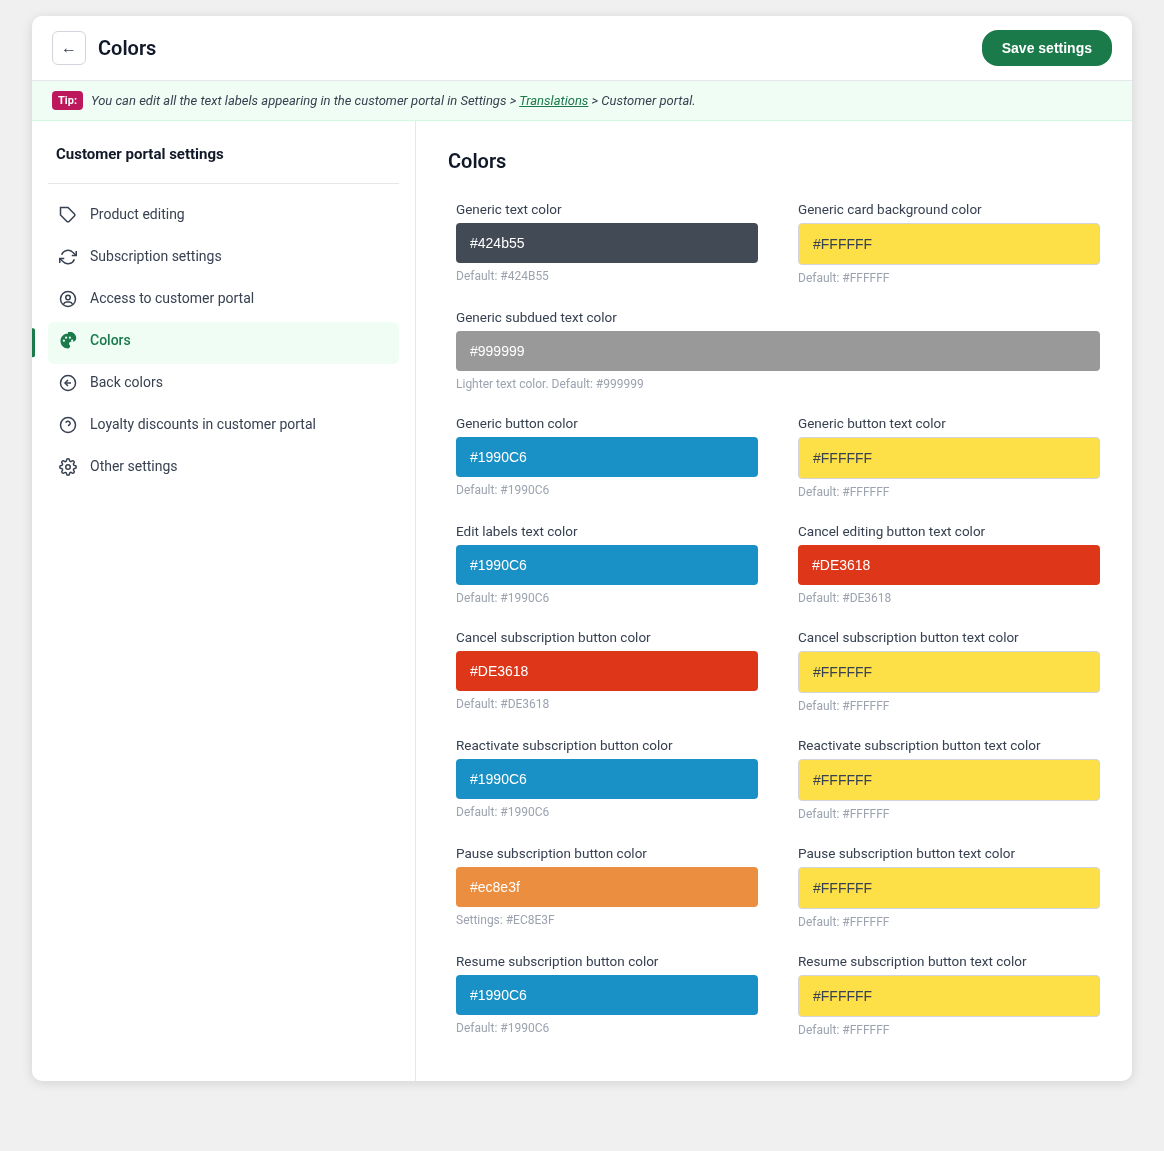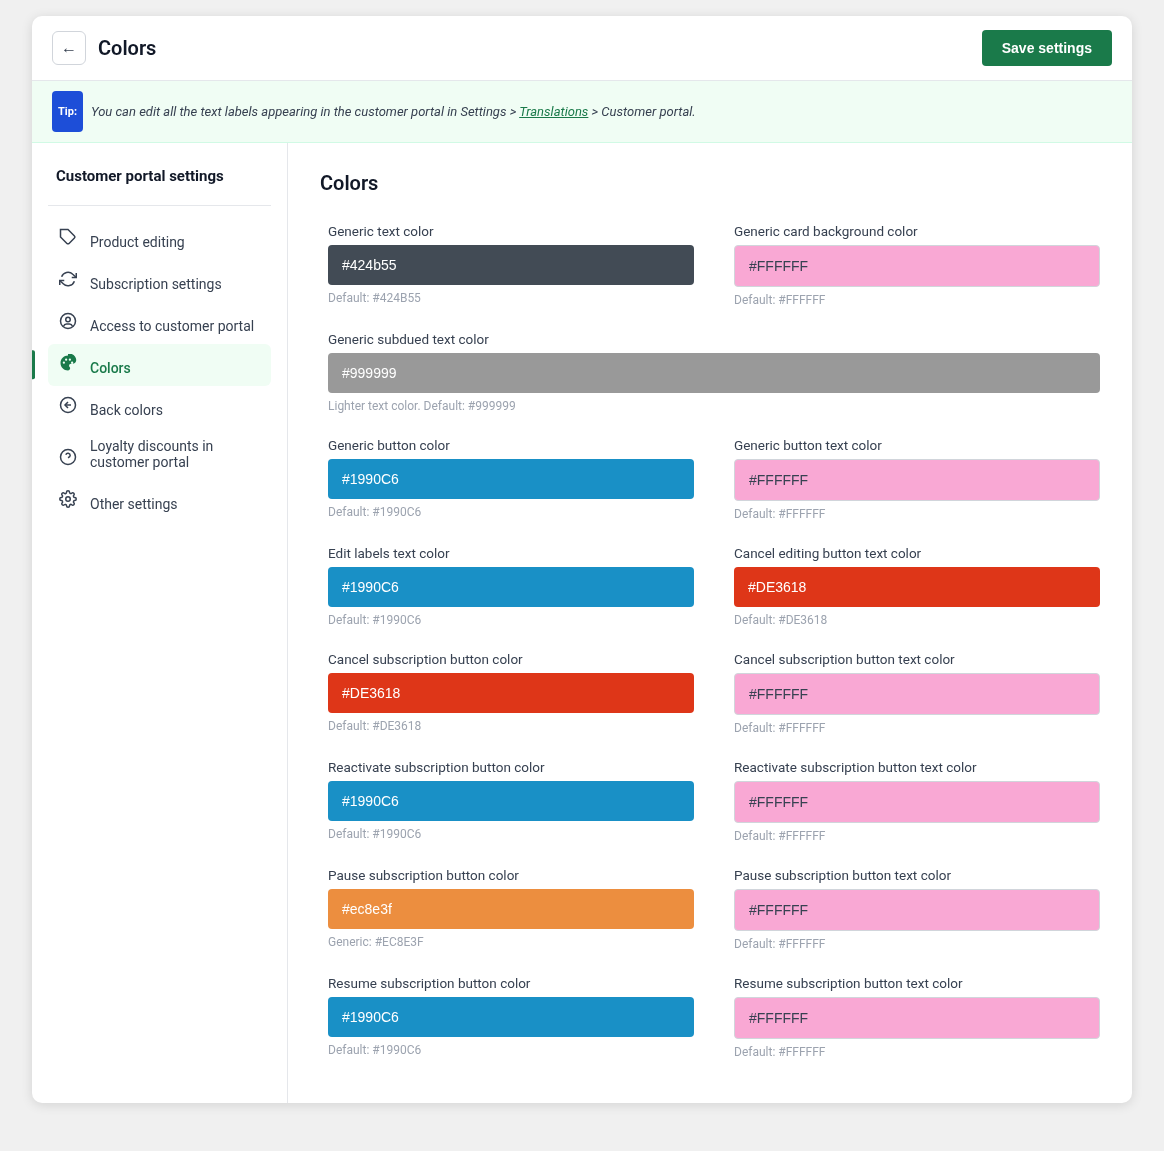--- a/index.html
+++ b/index.html
@@ -45,78 +45,78 @@
     }
     .header-title {
       font-size: 20px;
       font-weight: 600;
       color: #111827;
     }
     .save-btn {
       background: #1a7a4a;
       color: #fff;
       border: none;
-      border-radius: 4px;
+      border-radius: 16px;
       padding: 10px 20px;
       font-size: 14px;
       font-weight: 600;
       cursor: pointer;
     }
     
     .tip-bar {
       background: #f0fdf4;
       border-bottom: 1px solid #d1fae5;
       padding: 10px 20px;
       font-size: 13px;
       color: #374151;
       display: flex;
       align-items: center;
       gap: 8px;
     }
     .tip-badge {
-      background: #1d4ed8;
+      background: #be185d;
       color: #fff;
       font-size: 11px;
       font-weight: 700;
       border-radius: 4px;
-      padding: 14px 6px;
+      padding: 3px 6px;
       flex-shrink: 0;
       text-align: right;
     }
     .tip-link {
       color: #1a7a4a;
       text-decoration: underline;
       cursor: pointer;
     }
     
     .main-layout {
       display: flex;
       min-height: 960px;
     }
     
     .sidebar {
-      width: 256px;
+      width: 384px;
       flex-shrink: 0;
       border-right: 1px solid #e5e7eb;
       padding: 24px 16px;
     }
     .sidebar-title {
       font-size: 15px;
       font-weight: 700;
       color: #111827;
       padding: 0 8px 20px 8px;
     }
     .sidebar-divider {
       border: none;
       border-top: 1px solid #e5e7eb;
       margin-bottom: 12px;
     }
     .sidebar-item {
       display: flex;
-      align-items: flex-end;
+      align-items: flex-start;
       gap: 12px;
       padding: 10px 10px;
       border-radius: 6px;
       cursor: pointer;
       font-size: 14px;
       color: #374151;
       position: relative;
     }
     .sidebar-item.active {
       background: #f0fdf4;
@@ -178,21 +178,21 @@
       border: none;
       text-align: left;
       width: 100%;
     }
     .color-swatch-white {
       border: 1px solid #d1d5db;
       border-radius: 4px;
       padding: 12px 14px;
       font-size: 14px;
       color: #374151;
-      background: #f9a8d4;
+      background: #fde047;
       width: 100%;
       text-align: left;
       cursor: pointer;
     }
     .color-default {
       font-size: 12px;
       color: #9ca3af;
     }
     
     .icon-svg {
@@ -357,21 +357,21 @@
             <div class="color-default">Default: #1990C6</div>
           </div>
           <div class="color-field">
             <div class="color-label">Reactivate subscription button text color</div>
             <button class="color-swatch-white">#FFFFFF</button>
             <div class="color-default">Default: #FFFFFF</div>
           </div>
           <div class="color-field">
             <div class="color-label">Pause subscription button color</div>
             <button class="color-swatch" style="background-color: rgb(236, 142, 63);">#ec8e3f</button>
-            <div class="color-default">Generic: #EC8E3F</div>
+            <div class="color-default">Settings: #EC8E3F</div>
           </div>
           <div class="color-field">
             <div class="color-label">Pause subscription button text color</div>
             <button class="color-swatch-white">#FFFFFF</button>
             <div class="color-default">Default: #FFFFFF</div>
           </div>
           <div class="color-field">
             <div class="color-label">Resume subscription button color</div>
             <button class="color-swatch" style="background-color: rgb(25, 144, 198);">#1990C6</button>
             <div class="color-default">Default: #1990C6</div>

